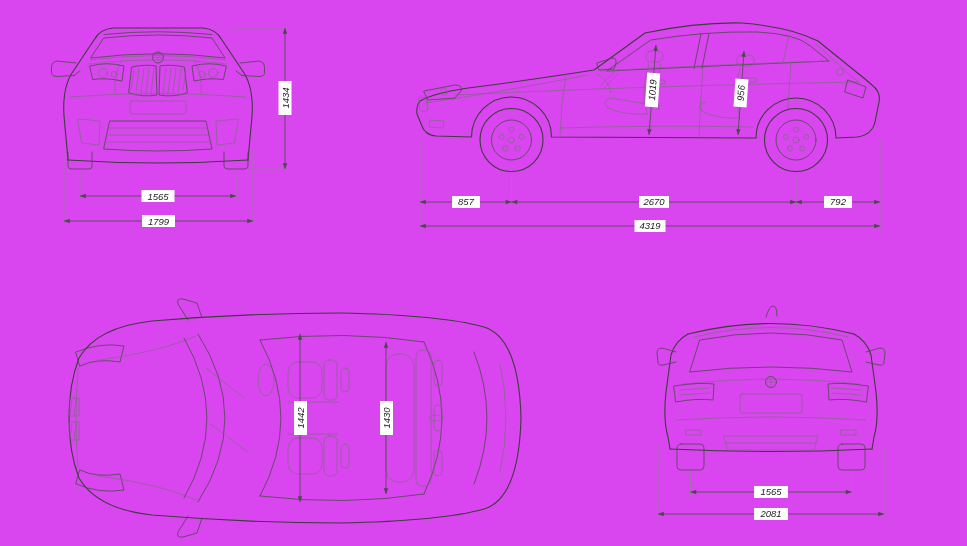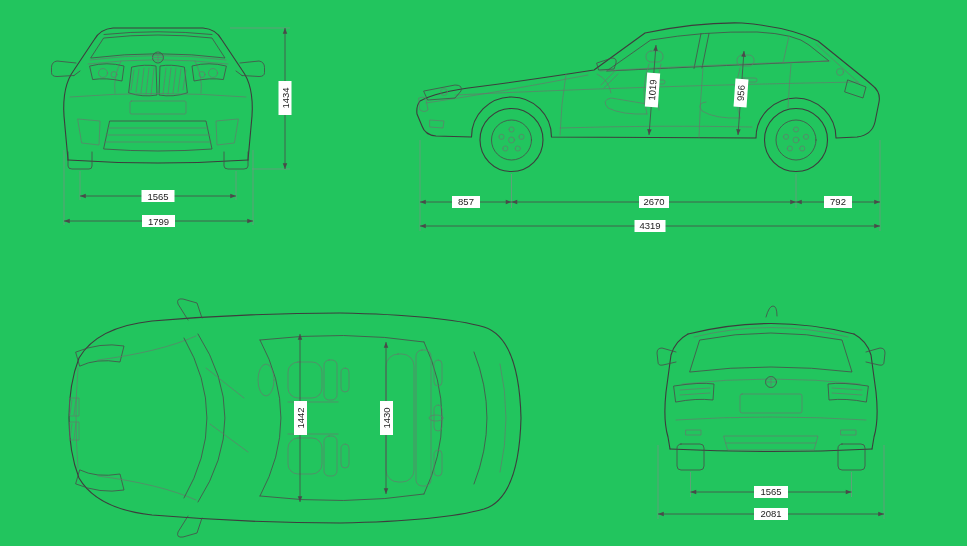--- a/index.html
+++ b/index.html
@@ -1,17 +1,17 @@
 <!DOCTYPE html>
 <html><head>
 <meta charset="utf-8">
 <style>
   html,body{margin:0;padding:0;background:#ffffff;}
-  .canvas{position:relative;width:967px;height:546px;background:#22c55e;overflow:hidden;
-          font-family:"Liberation Sans",sans-serif;}
+  .canvas{position:relative;width:967px;height:546px;background:#d946ef;overflow:hidden;
+          font-family:"Liberation Sans",sans-serif;font-style:italic;}
   svg{display:block;}
   .outline{fill:none;stroke:#3d3d3d;stroke-width:1.1;stroke-linecap:round;stroke-linejoin:round;}
   .detail{fill:none;stroke:#4a4a4a;stroke-width:.8;stroke-linecap:round;stroke-linejoin:round;}
   .fine{fill:none;stroke:#6e6e6e;stroke-width:.6;stroke-linecap:round;stroke-linejoin:round;}
   .dim{stroke:#4a4a4a;stroke-width:.8;fill:none;}
   .ext{stroke:#8a8a8a;stroke-width:.6;fill:none;}
   .lbg{fill:#ffffff;}
   .dim-label{font-family:"Liberation Sans",sans-serif;font-size:9.5px;fill:#1c1c1c;text-anchor:middle;}
 </style>
 </head>

